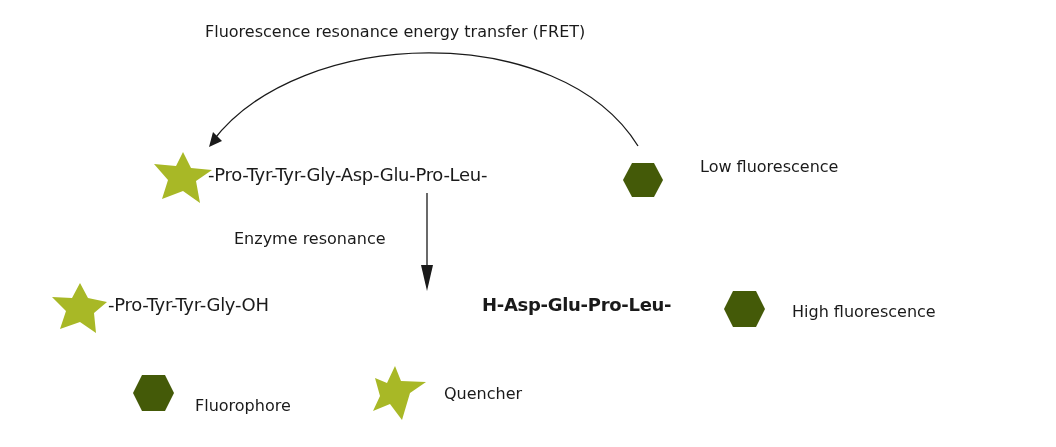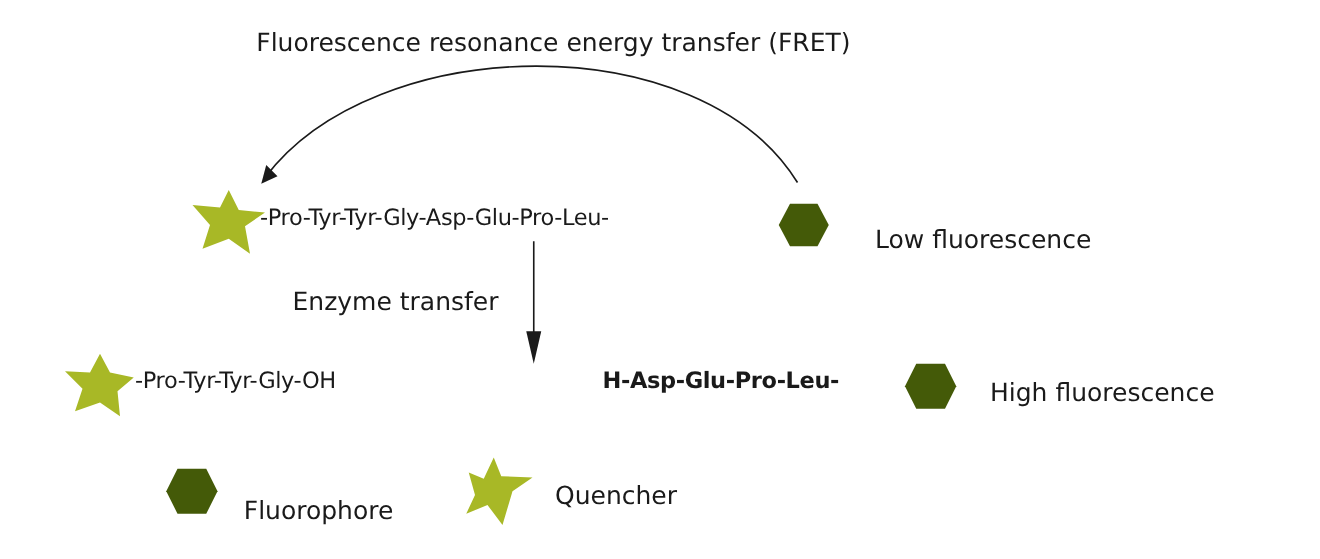--- a/index.html
+++ b/index.html
@@ -1,19 +1,19 @@
 <!DOCTYPE html>
 <html><head>
 <meta charset="utf-8">
 <style>
   html, body { margin:0; padding:0; background:#ffffff; }
   body { width:1056px; height:447px; position:relative; overflow:hidden; font-family:"DejaVu Sans", sans-serif; color:#1a1a1a; }
   .abs { position:absolute; white-space:nowrap; }
   .seq { font-size:18px; letter-spacing:-0.3px; }
-  .label { font-size:20px; }
+  .label { font-size:16px; }
   svg.overlay { position:absolute; left:0; top:0; }
 </style>
 </head>
 <body>
 
 <svg class="overlay" width="1056" height="447" viewBox="0 0 1056 447">
   <defs>
     <marker id="arrowhead" markerWidth="10" markerHeight="10" refX="5" refY="5" orient="auto" markerUnits="userSpaceOnUse">
       <path d="M0,0 L10,5 L0,10 z" fill="#1a1a1a"></path>
     </marker>
@@ -34,22 +34,22 @@
   <polygon points="724,309 733,291 756,291 765,309 756,327 733,327" fill="#445a08"></polygon>
 
   <polygon points="133,393 142,375 165,375 174,393 165,411 142,411" fill="#445a08"></polygon>
 
   <polygon points="395,366 401,381 426,382 410,393 402,420 390,404 373,411 380,396 375,378 387,383" fill="#a8b826"></polygon>
 </svg>
 
 <div class="abs label" style="left:205px; top:22px;">Fluorescence resonance energy transfer (FRET)</div>
 
 <div class="abs seq" style="left:208px; top:164px;">-Pro-Tyr-Tyr-Gly-Asp-Glu-Pro-Leu-</div>
-<div class="abs label" style="left:700px; top:179px;text-align:right;">Low fluorescence</div>
+<div class="abs label" style="left:700px; top:157px;text-align:right;">Low fluorescence</div>
 
-<div class="abs label" style="left:234px; top:229px;">Enzyme transfer</div>
+<div class="abs label" style="left:234px; top:229px;">Enzyme resonance</div>
 
 <div class="abs seq" style="left:108px; top:294px;">-Pro-Tyr-Tyr-Gly-OH</div>
 <div class="abs seq" style="left:482px; top:294px;font-weight:bold;">H-Asp-Glu-Pro-Leu-</div>
 <div class="abs label" style="left:792px; top:302px;">High fluorescence</div>
 
 <div class="abs label" style="left:195px; top:396px;">Fluorophore</div>
 <div class="abs label" style="left:444px; top:384px;">Quencher</div>
 
 </body></html>

